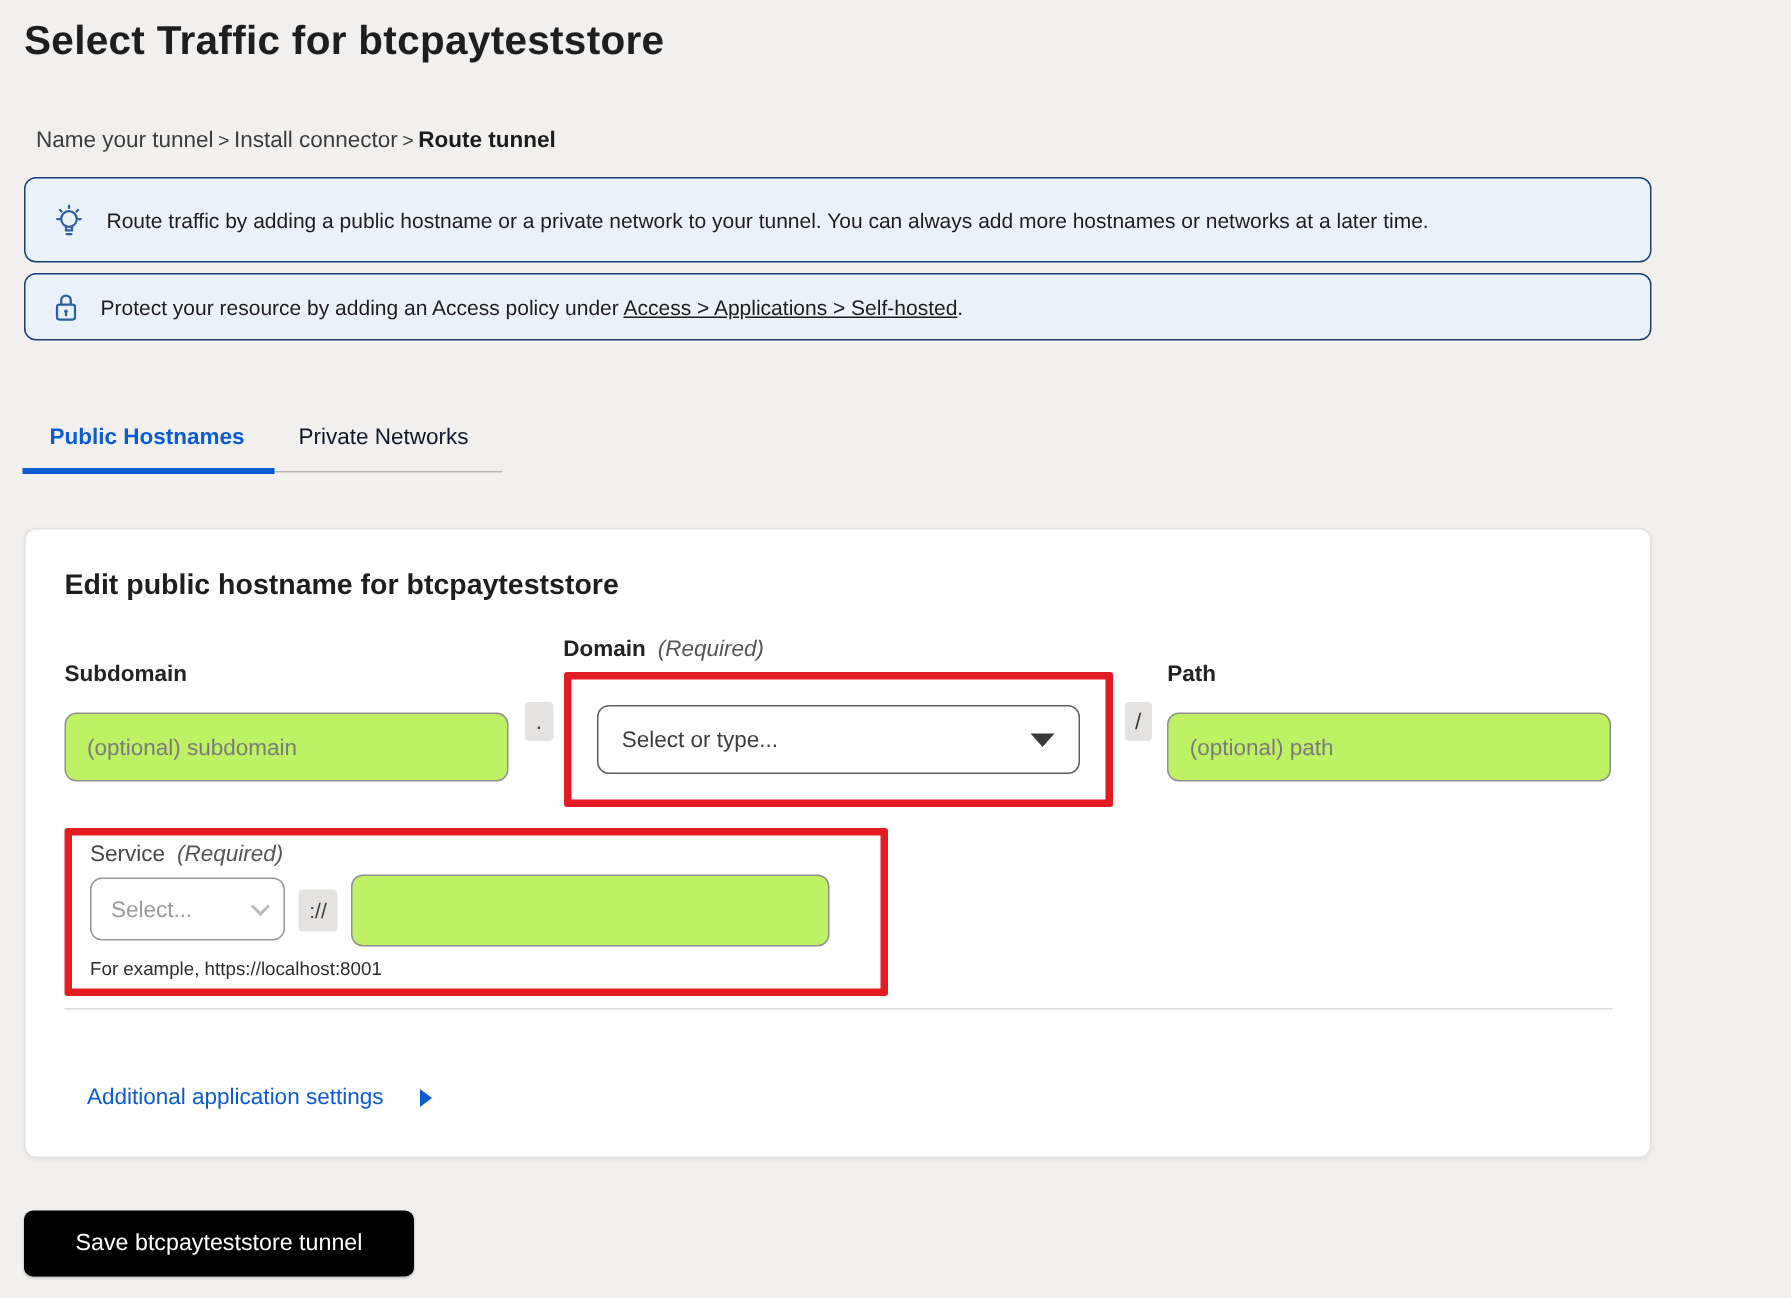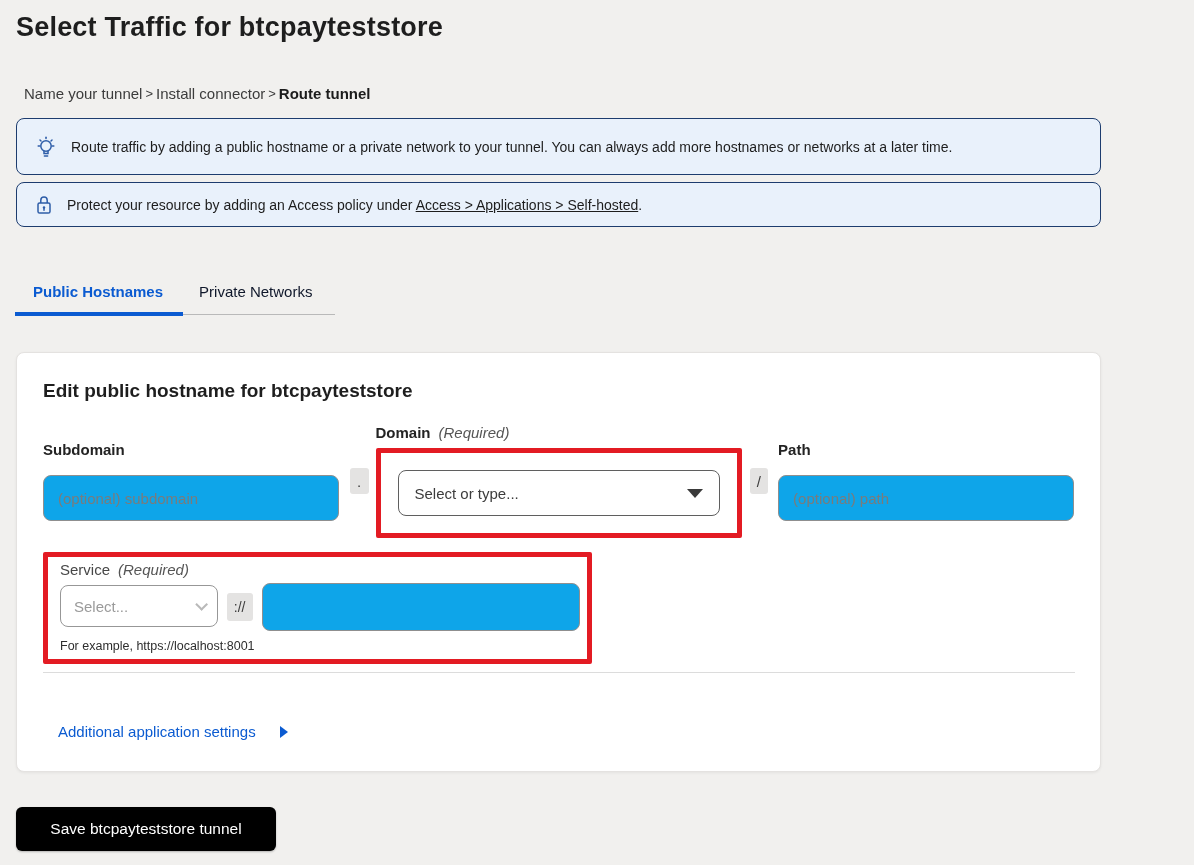--- a/index.html
+++ b/index.html
@@ -112,21 +112,21 @@
   .col .field-label{
     font-size:15px;
     font-weight:bold;
     color:#232323;
     height:22px;
   }
   .text-input{
     height:46px;
     border:1px solid #8f8f8f;
     border-radius:8px;
-    background:#0ea5e9;
+    background:#bef264;
     font-family:"Liberation Sans","DejaVu Sans",sans-serif;
     font-size:15px;
     padding:0 14px;
     color:#1f1f1f;
     outline:none;
   }
   .text-input::placeholder{ color:#7b7b7b; }
   .col.subdomain{ width:318px; }
   .col.subdomain .text-input{ margin-top:12px; }
   .col.path{ width:318px; }
@@ -185,21 +185,21 @@
     color:#474747;
     padding-left:5px;
   }
   .service-row{
     display:flex;
     margin-top:7px;
     align-items:flex-start;
     padding-left:5px;
   }
   .service-select{
-    width:158px;
+    width:130px;
     height:42px;
     border:1px solid #979797;
     border-radius:8px;
     background:#fff;
     display:flex;
     align-items:center;
     justify-content:space-between;
     padding:0 13px;
     font-size:15px;
     color:#9a9a9a;

